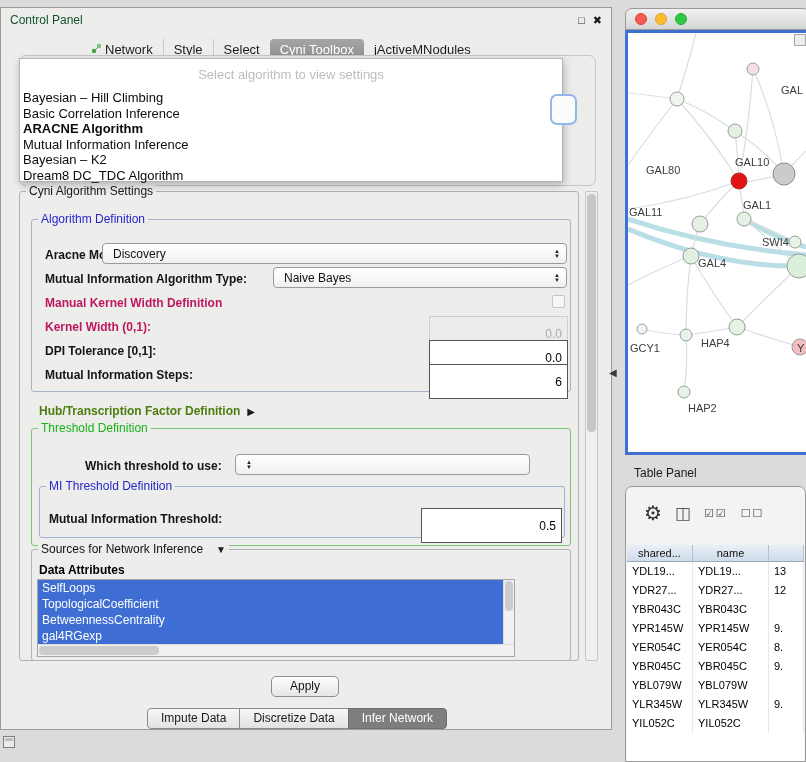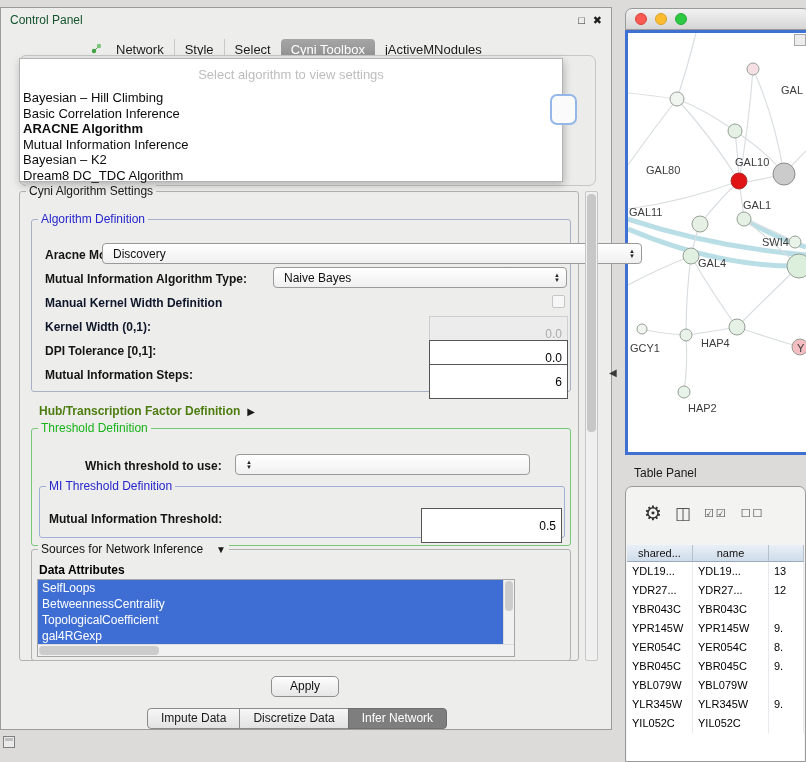--- a/index.html
+++ b/index.html
@@ -6,21 +6,21 @@
   body{width:806px;height:762px;margin:0;background:#dcdbda;font-family:"Liberation Sans",sans-serif;overflow:hidden;position:relative;}
 
   
   .cp{position:absolute;left:0;top:7px;width:612px;height:723px;background:#ededec;border:1px solid #9b9b9b;}
   .cp-titlebar{position:absolute;left:0;top:0;right:0;height:24px;display:flex;align-items:center;padding:0 9px;}
   .cp-title{font-size:12px;color:#14532d;}
   .win-icons{margin-left:auto;display:flex;gap:8px;align-items:center;}
   .win-glyph{font-size:11px;color:#1d1d1d;line-height:11px;}
 
   .tab-bar{position:absolute;left:80px;top:30px;height:23px;display:flex;align-items:center;}
-  .tab{display:flex;align-items:center;gap:14px;padding:0 10px;height:22px;font-size:13px;color:#1c1c1c;white-space:nowrap;}
+  .tab{display:flex;align-items:center;gap:3px;padding:0 10px;height:22px;font-size:13px;color:#1c1c1c;white-space:nowrap;}
   .tab + .tab{border-left:1px solid #c9c9c9;}
   .tab.active{background:linear-gradient(#a5a5a5,#8d8d8d);color:#fff;border-radius:4px;border-left:none;}
   .tab.active + .tab{border-left:none;}
 
   .behind-box{position:absolute;left:18px;top:47px;width:577px;height:131px;background:#ececeb;border:1px solid #c7c7c7;border-radius:7px;z-index:1;}
   .popup{position:absolute;left:18px;top:50px;width:544px;height:124px;background:#fff;border:1px solid #b3b3b3;box-shadow:1px 3px 8px rgba(0,0,0,.25);z-index:20;}
   .dd-placeholder{height:31px;line-height:31px;text-align:center;color:#bdbdbd;font-size:13px;}
   .dd-item{height:15.5px;line-height:15.5px;padding-left:3px;font-size:13px;color:#0c0c0c;white-space:nowrap;}
   .dd-item.sel{font-weight:bold;}
   .help-btn{position:absolute;left:549px;top:86px;width:27px;height:31px;background:#fbfbfb;border:2px solid #94b7ea;border-radius:7px;z-index:30;}
@@ -33,31 +33,31 @@
   #grp-algo-title{left:37px;top:204px;color:#2626cc;}
   #grp-threshold{left:30px;top:420px;width:540px;height:118px;border-color:#79c879;}
   #grp-threshold-title{left:37px;top:413px;color:#17b317;}
   #grp-mi{left:38px;top:478px;width:526px;height:52px;border-color:#9fb0d6;}
   #grp-mi-title{left:45px;top:471px;color:#2626cc;}
   #grp-sources{left:30px;top:541px;width:540px;height:112px;}
   #grp-sources-title{left:37px;top:534px;color:#111;gap:13px;}
   .tri{font-size:10px;color:#1a1a1a;}
 
   .lbl{position:absolute;font-size:12px;font-weight:bold;color:#151515;white-space:nowrap;z-index:4;}
-  .lbl.dis{color:#0f172a;}
+  .lbl.dis{color:#be185d;}
   #lbl-aracne{left:44px;top:240px;}   #lbl-mitype{left:44px;top:264px;}
   #lbl-manual{left:44px;top:288px;}   #lbl-kernel{left:44px;top:312px;}
   #lbl-dpi{left:44px;top:336px;}      #lbl-steps{left:44px;top:360px;}
   #lbl-which{left:84px;top:451px;}    #lbl-mithr{left:48px;top:504px;}
   #lbl-dataattr{left:38px;top:555px;color:#000;}
 
   .combo{position:absolute;height:21px;border:1px solid #9a9a9a;border-radius:4px;background:linear-gradient(#ffffff,#f0f0f0);display:flex;align-items:center;padding:0 6px 0 10px;font-size:12px;color:#111;z-index:4;}
   .combo .val{flex:1;white-space:nowrap;overflow:hidden;}
   .updown{display:flex;flex-direction:column;line-height:5px;font-size:6px;color:#222;}
-  #combo-aracne{left:101px;top:235px;width:540px;}
+  #combo-aracne{left:101px;top:235px;width:465px;}
   #combo-mitype{left:272px;top:259px;width:294px;}
   #combo-which{left:234px;top:446px;width:295px;}
 
   .cb{position:absolute;width:13px;height:13px;border:1px solid #c6c6c6;background:#f7f7f7;border-radius:2px;z-index:4;}
   #cb-manual{left:551px;top:287px;}
 
   .fld{position:absolute;height:35px;border:1px solid #555;background:#fff;font-size:12px;text-align:right;padding:0 5px;font-family:"Liberation Sans",sans-serif;color:#000;z-index:4;}
   .fld.dis{border:1px solid #cfcfcf;background:#ececec;color:#ababab;}
   #fld-kernel{left:428px;top:308px;width:139px;}
   #fld-dpi{left:428px;top:332px;width:139px;}
@@ -231,22 +231,22 @@
   <span class="grp-title" id="grp-sources-title">
     <span>Sources for Network Inference</span>
     <span class="tri">▼</span>
   </span>
 
   <span class="lbl" id="lbl-dataattr">Data Attributes</span>
 
   <div id="attr-list">
     <div class="attr-rows">
         <div class="attr-row">SelfLoops</div>
+        <div class="attr-row">TopologicalCoefficient</div>
         <div class="attr-row">BetweennessCentrality</div>
-        <div class="attr-row">TopologicalCoefficient</div>
         <div class="attr-row">gal4RGexp</div>
       </div>
     <div class="vtrack">
         <div class="vthumb"></div>
       </div>
     <div class="htrack">
         <div class="hthumb"></div>
       </div>
   </div>
 

